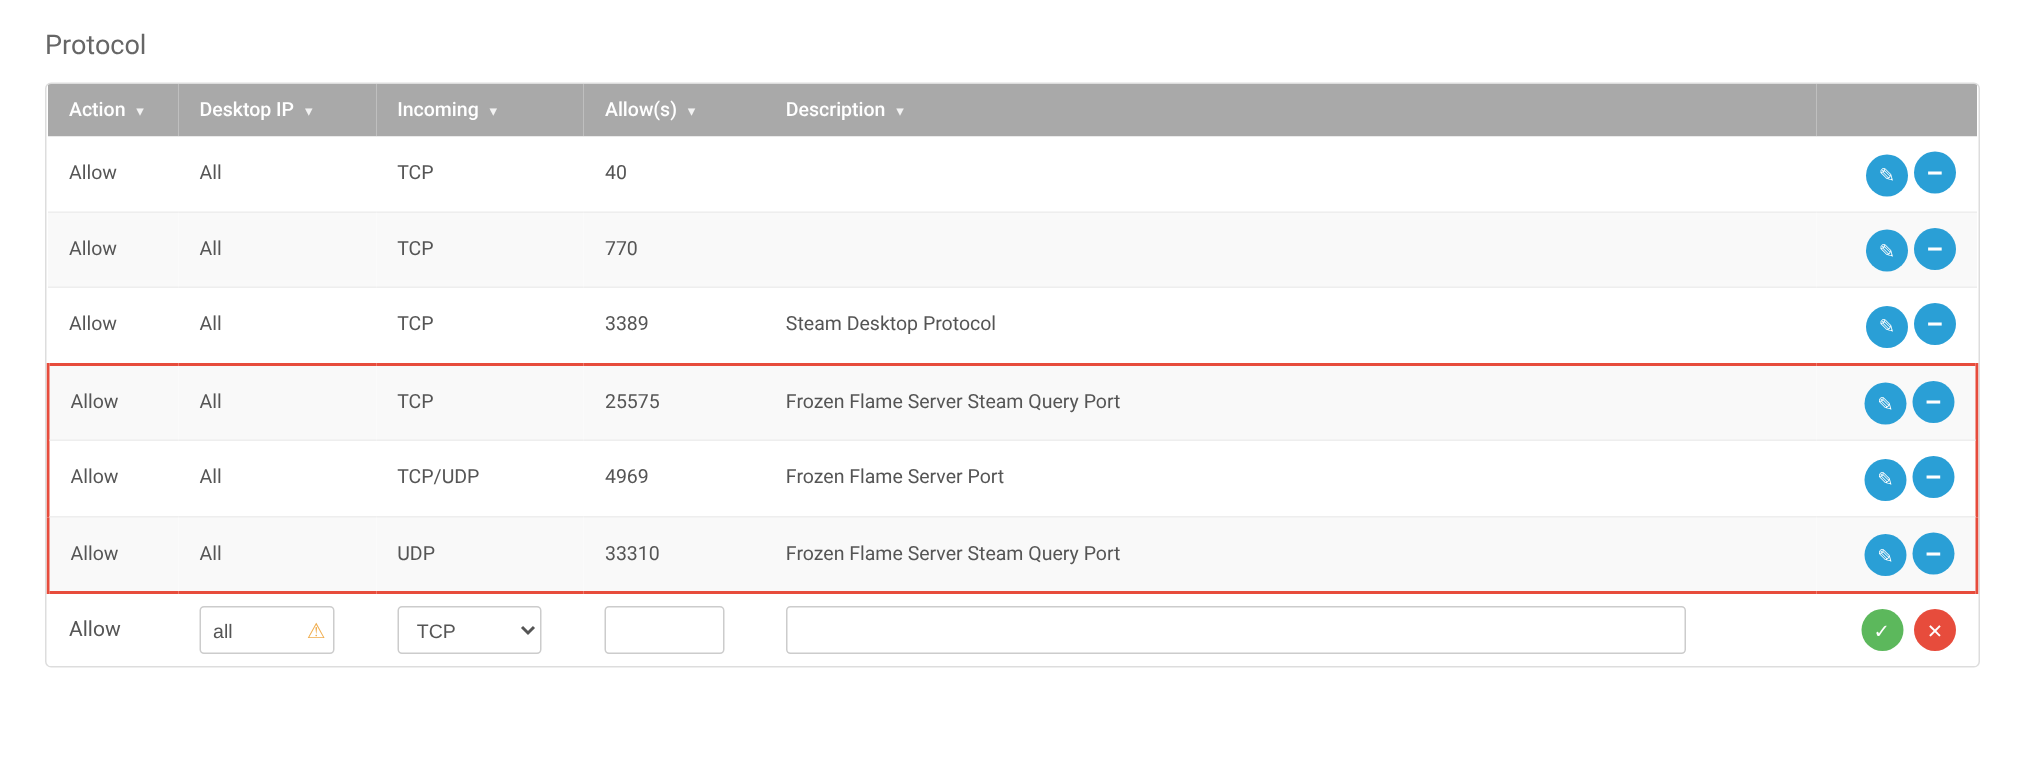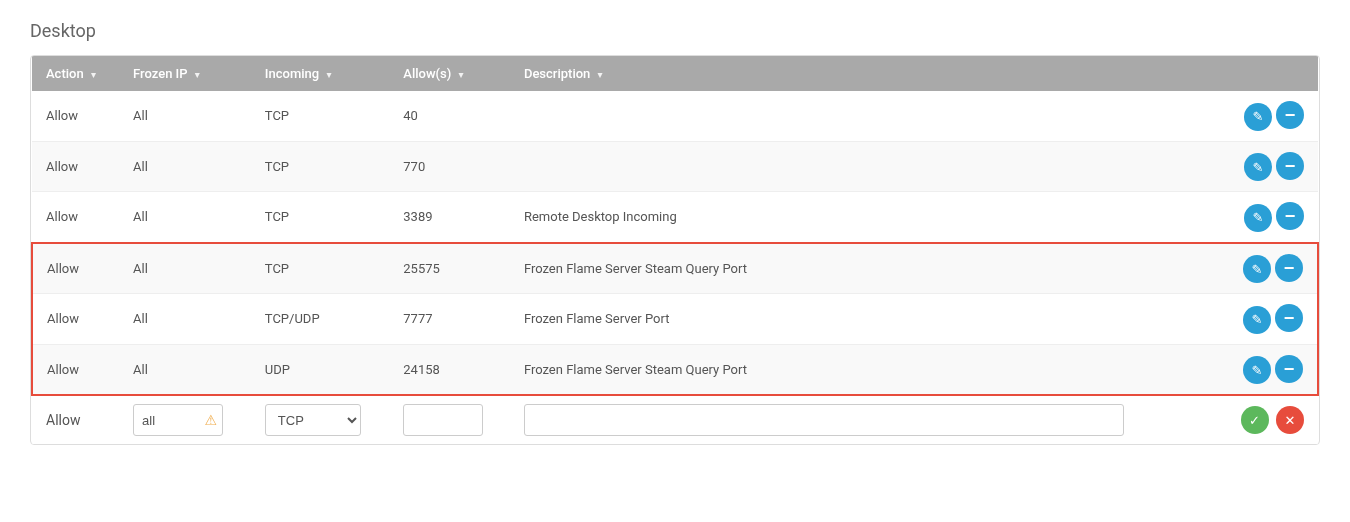--- a/index.html
+++ b/index.html
@@ -127,32 +127,32 @@
     .port-input {
       width: 80px;
     }
     .ip-input {
       width: 90px;
     }
   </style>
 </head>
 <body>
 
-<h2>Desktop</h2>
+<h2>Protocol</h2>
 
 <div class="table-wrapper">
   <table>
     <thead>
       <tr>
         <th>
           <span>Action</span>
           <span class="sort-arrow">▾</span>
         </th>
         <th>
-          <span>Frozen IP</span>
+          <span>Desktop IP</span>
           <span class="sort-arrow">▾</span>
         </th>
         <th>
           <span>Incoming</span>
           <span class="sort-arrow">▾</span>
         </th>
         <th>
           <span>Allow(s)</span>
           <span class="sort-arrow">▾</span>
         </th>
@@ -182,50 +182,50 @@
           <td></td>
           <td class="actions-cell"><button class="btn-icon btn-edit">✎</button><button class="btn-icon btn-remove">
               <span style="font-size:18px;font-weight:bold;line-height:1">−</span>
             </button></td>
         </tr>
         <tr style="background: rgb(255, 255, 255);">
           <td>Allow</td>
           <td>All</td>
           <td>TCP</td>
           <td>3389</td>
-          <td>Remote Desktop Incoming</td>
+          <td>Steam Desktop Protocol</td>
           <td class="actions-cell"><button class="btn-icon btn-edit">✎</button><button class="btn-icon btn-remove">
               <span style="font-size:18px;font-weight:bold;line-height:1">−</span>
             </button></td>
         </tr>
         <tr style="border-left: 2px solid rgb(231, 76, 60); border-right: 2px solid rgb(231, 76, 60); border-top: 2px solid rgb(231, 76, 60); background: rgb(249, 249, 249);">
           <td style="border-left: 2px solid rgb(231, 76, 60);">Allow</td>
           <td>All</td>
           <td>TCP</td>
           <td>25575</td>
           <td>Frozen Flame Server Steam Query Port</td>
           <td class="actions-cell" style="border-right: 2px solid rgb(231, 76, 60);"><button class="btn-icon btn-edit">✎</button><button class="btn-icon btn-remove">
               <span style="font-size:18px;font-weight:bold;line-height:1">−</span>
             </button></td>
         </tr>
         <tr style="border-left: 2px solid rgb(231, 76, 60); border-right: 2px solid rgb(231, 76, 60); background: rgb(255, 255, 255);">
           <td style="border-left: 2px solid rgb(231, 76, 60);">Allow</td>
           <td>All</td>
           <td>TCP/UDP</td>
-          <td>7777</td>
+          <td>4969</td>
           <td>Frozen Flame Server Port</td>
           <td class="actions-cell" style="border-right: 2px solid rgb(231, 76, 60);"><button class="btn-icon btn-edit">✎</button><button class="btn-icon btn-remove">
               <span style="font-size:18px;font-weight:bold;line-height:1">−</span>
             </button></td>
         </tr>
         <tr style="border-left: 2px solid rgb(231, 76, 60); border-right: 2px solid rgb(231, 76, 60); border-bottom: 2px solid rgb(231, 76, 60); background: rgb(249, 249, 249);">
           <td style="border-left: 2px solid rgb(231, 76, 60);">Allow</td>
           <td>All</td>
           <td>UDP</td>
-          <td>24158</td>
+          <td>33310</td>
           <td>Frozen Flame Server Steam Query Port</td>
           <td class="actions-cell" style="border-right: 2px solid rgb(231, 76, 60);"><button class="btn-icon btn-edit">✎</button><button class="btn-icon btn-remove">
               <span style="font-size:18px;font-weight:bold;line-height:1">−</span>
             </button></td>
         </tr>
       </tbody>
     <tfoot>
       <tr class="add-row">
         <td>
           <span>Allow</span>

